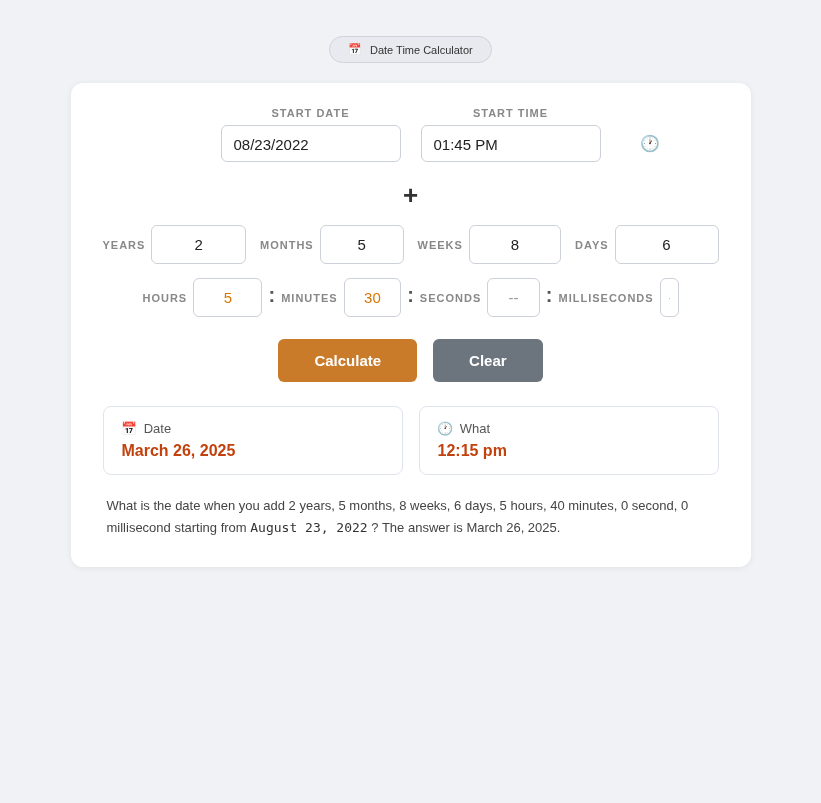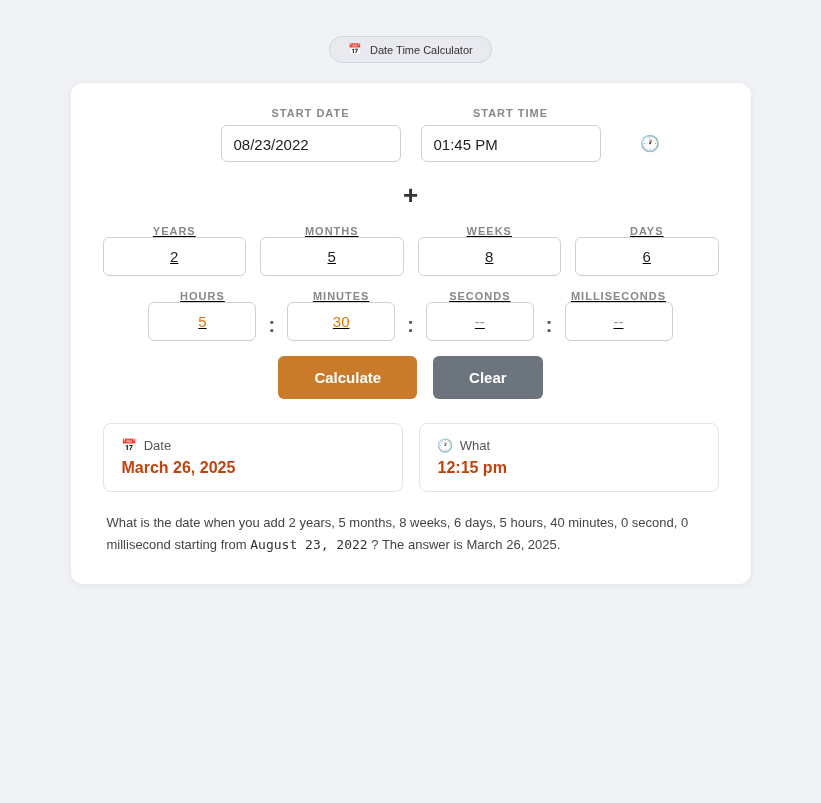--- a/index.html
+++ b/index.html
@@ -127,24 +127,23 @@
       font-weight: bold;
     }
     .duration-grid {
       display: grid;
       grid-template-columns: repeat(4, 1fr);
       gap: 14px;
       margin-bottom: 14px;
     }
     .duration-field {
       display: flex;
-      flex-direction: column;
-      align-items: center;
-      gap: 0;
-      text-decoration: underline;
+      flex-direction: row;
+      align-items: center;
+      gap: 6px;
     }
     .duration-label {
       font-size: 11px;
       font-weight: bold;
       color: #888;
       letter-spacing: 1px;
       text-transform: uppercase;
     }
     .duration-input {
       width: 100%;
@@ -294,21 +293,21 @@
       <div class="duration-field">
         <span class="duration-label">WEEKS</span>
         <input class="duration-input" type="text" value="8" style="">
       </div>
       <div class="duration-field">
         <span class="duration-label">DAYS</span>
         <input class="duration-input" type="text" value="6" style="">
       </div>
     </div>
 
-    <div style="display:flex; align-items:flex-end; gap:4px; margin-bottom:15px; justify-content:center;">
+    <div style="display:flex; gap:4px; margin-bottom:22px; justify-content:center;">
       <div class="duration-field" style="width:120px;">
         <span class="duration-label">HOURS</span>
         <input class="duration-input time-input active" type="text" value="5" style="color: rgb(217, 119, 6);">
       </div>
       <div class="colon-wrapper">
         <span class="colon">:</span>
       </div>
       <div class="duration-field" style="width:120px;">
         <span class="duration-label">MINUTES</span>
         <input class="duration-input time-input active" type="text" value="30" style="color: rgb(217, 119, 6);">

